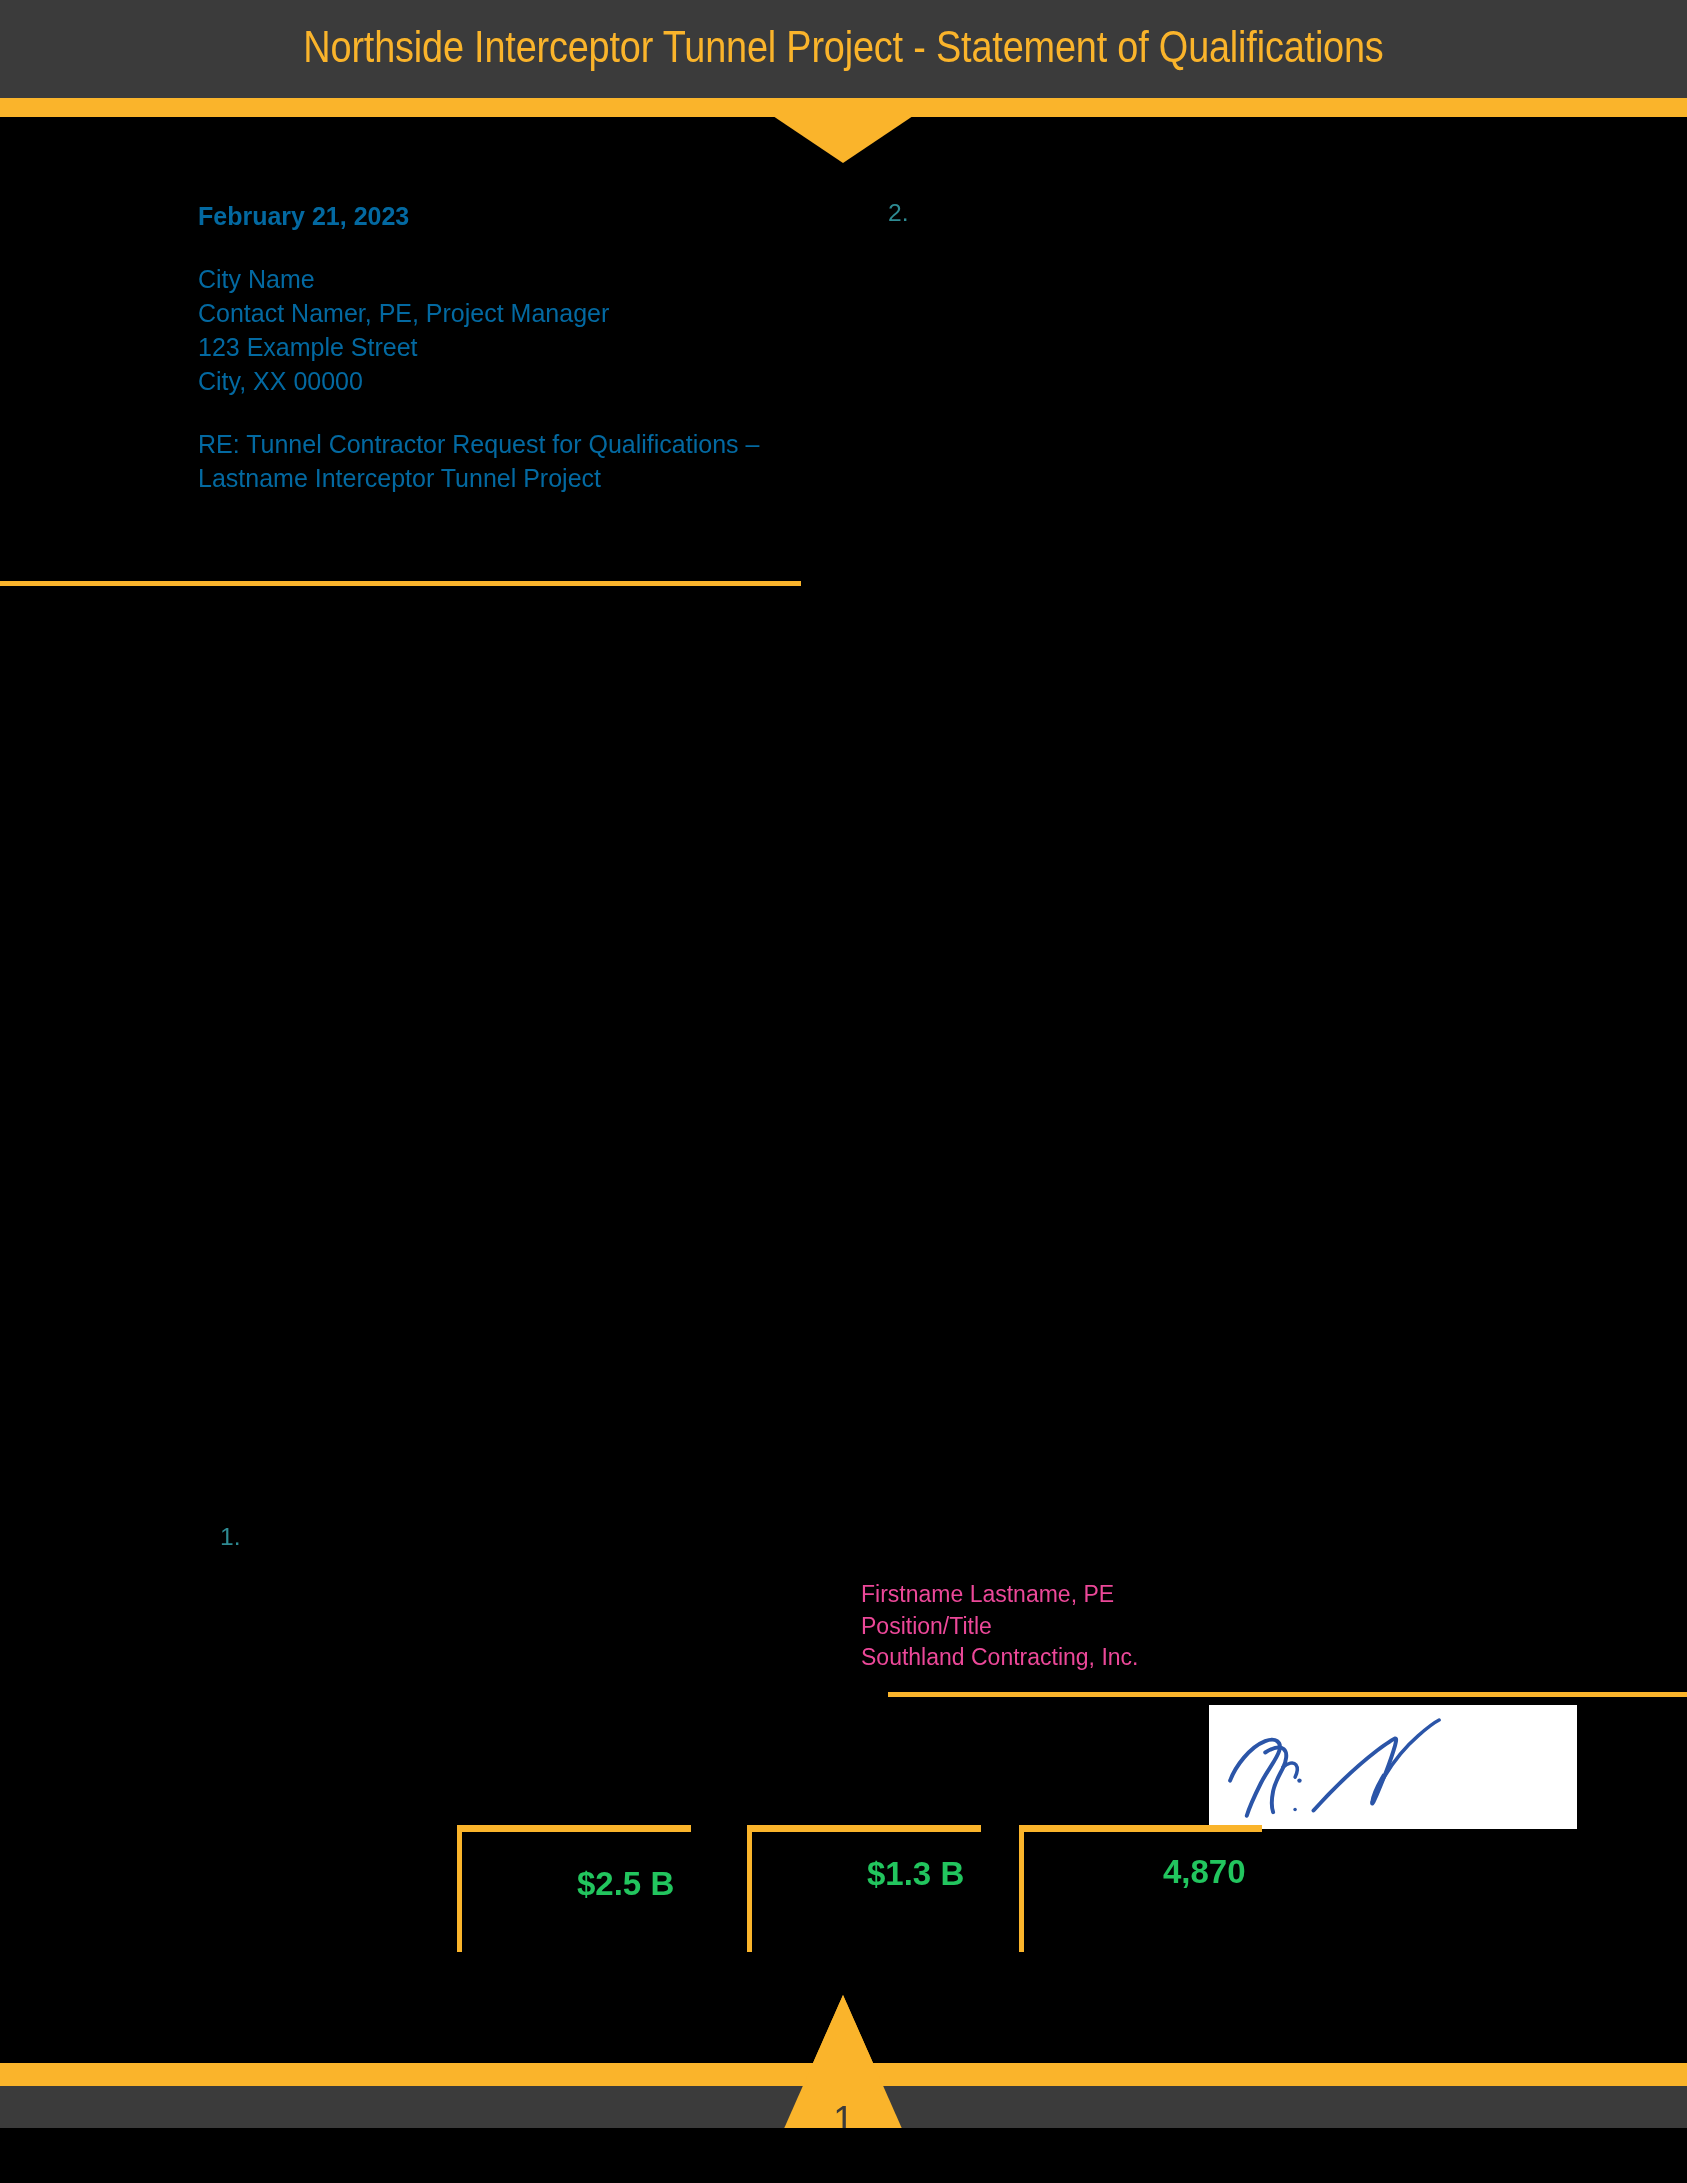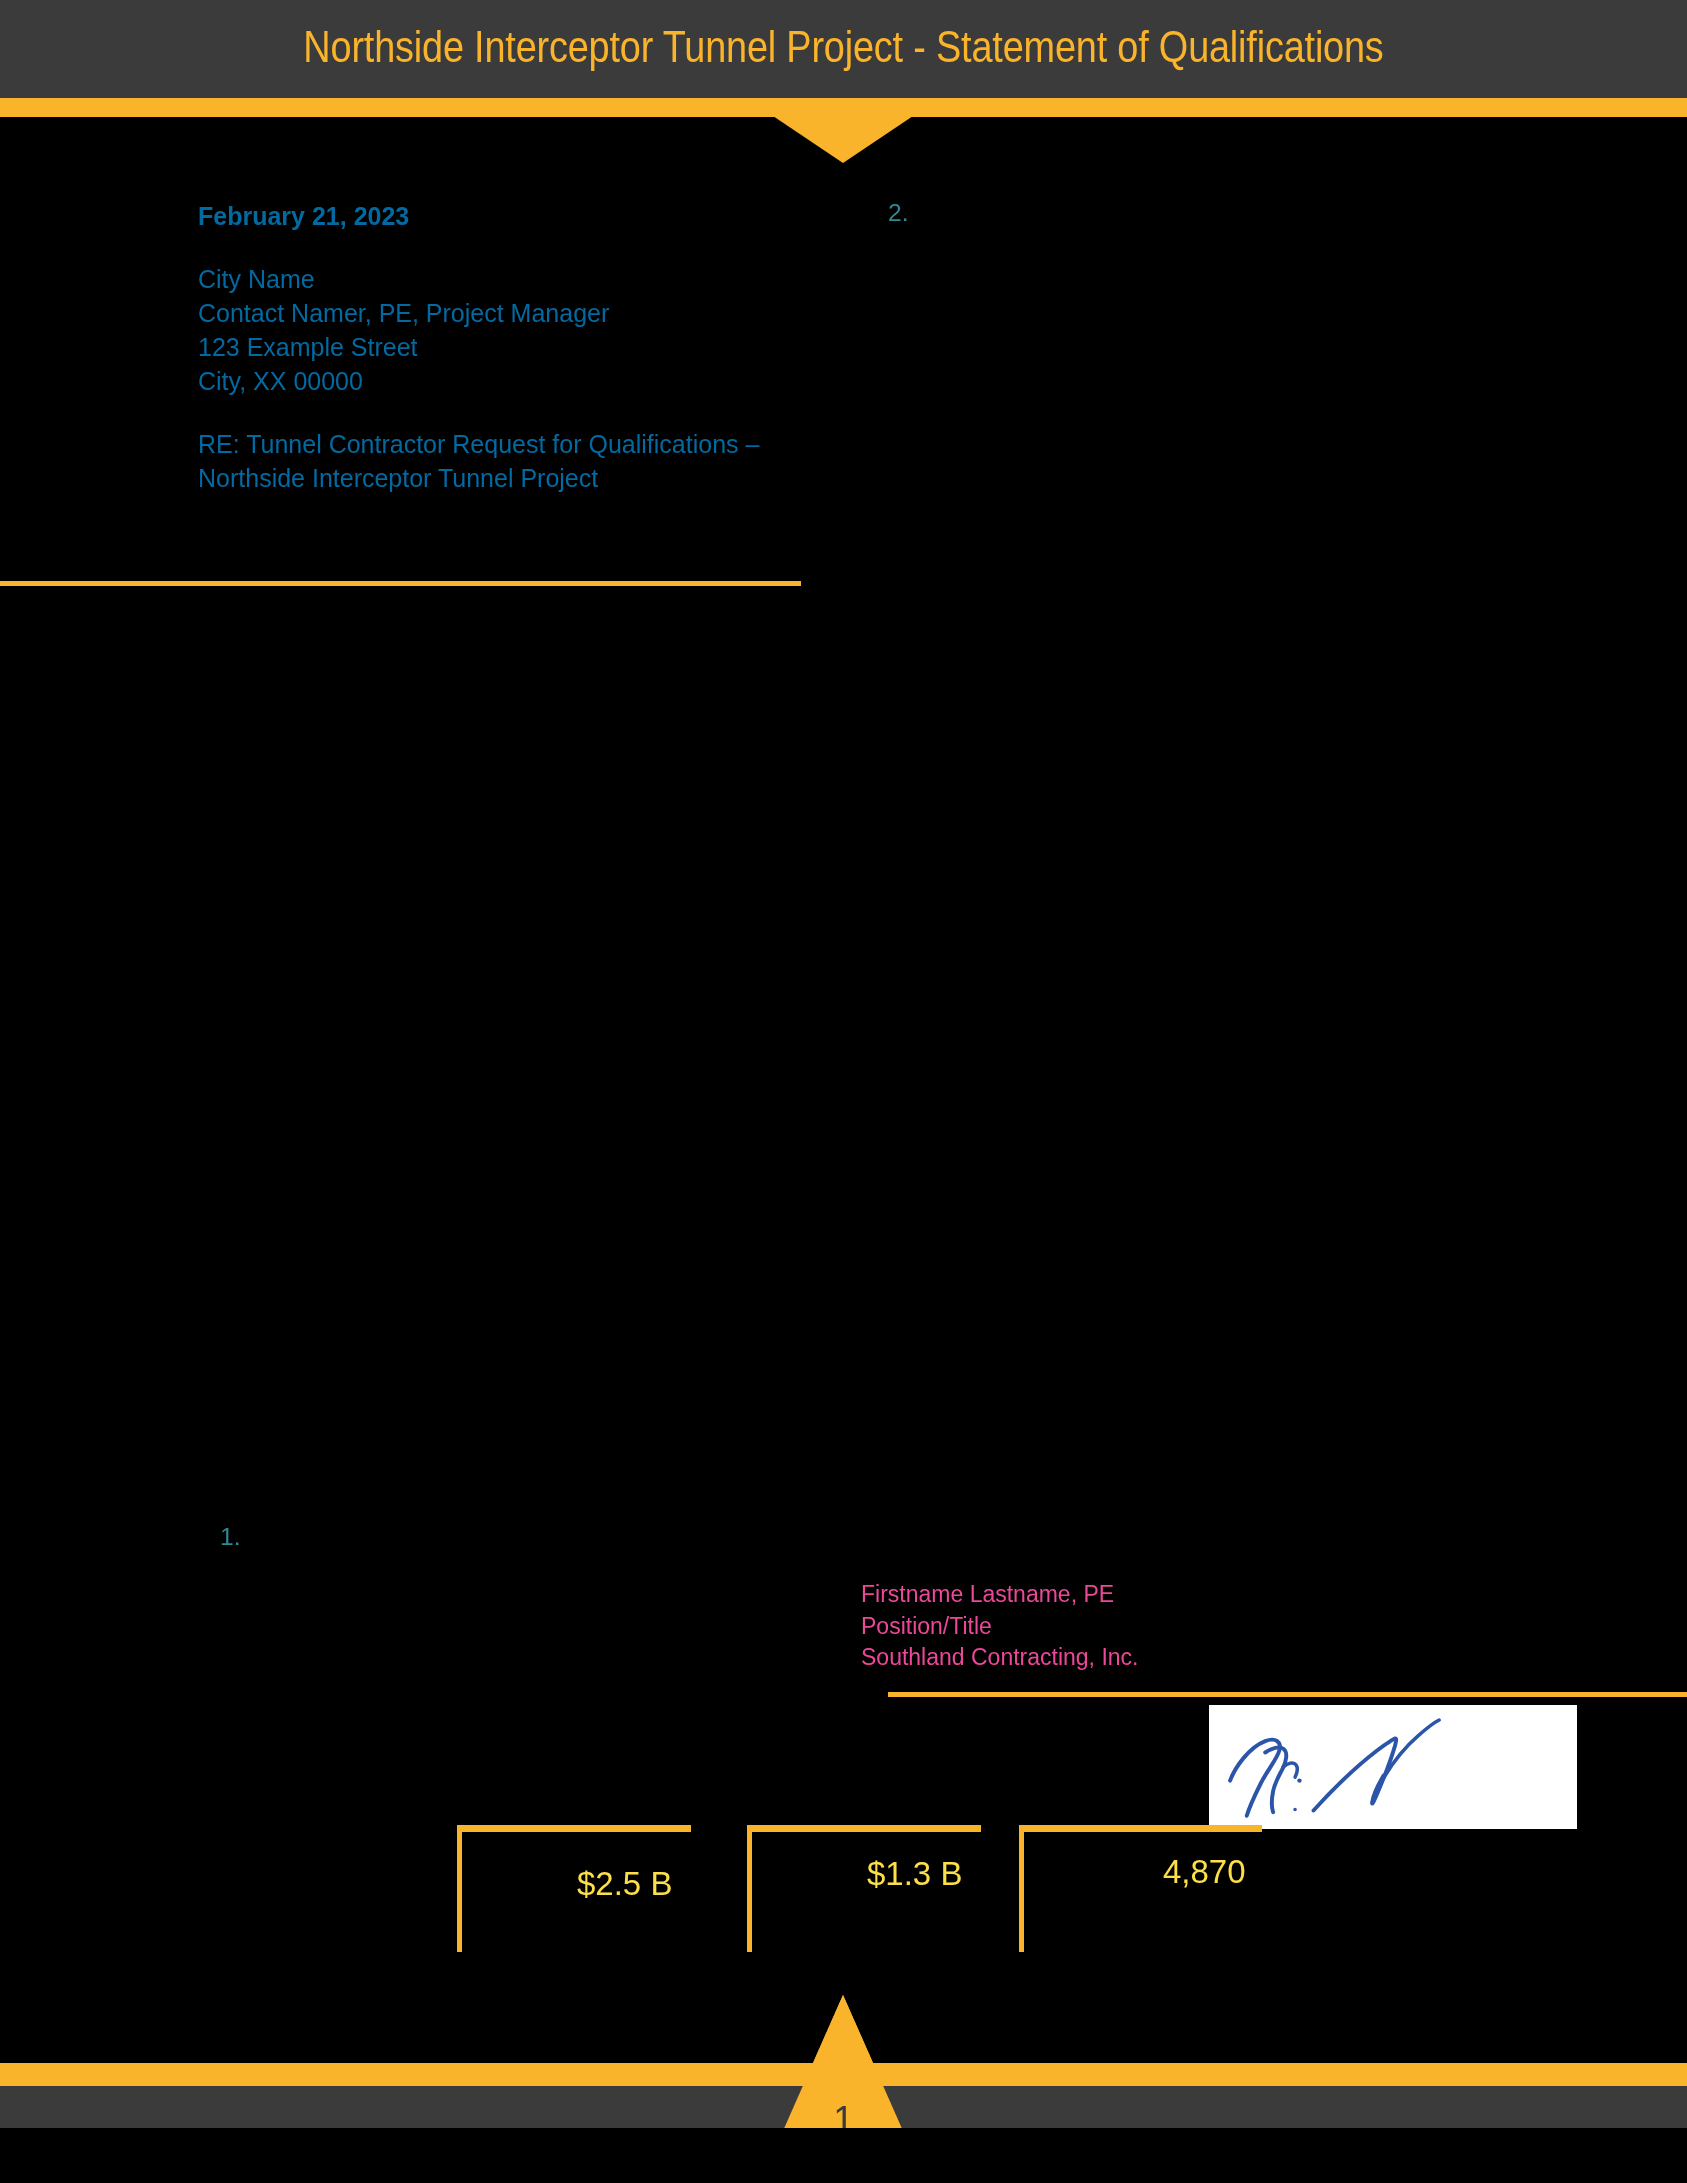--- a/index.html
+++ b/index.html
@@ -139,23 +139,23 @@
     background: #FAB42B;
   }
   .stat-left {
     position: absolute;
     left: 0; top: 0;
     width: 4.8px;
     background: #FAB42B;
   }
   .stat-value {
     position: absolute;
-    color: #fde047;
+    color: #22c55e;
     font-size: 33px;
-    font-weight: normal;
+    font-weight: bold;
     font-family: "Liberation Sans Narrow", "Liberation Sans", sans-serif;
     white-space: nowrap;
   }
   .stat-caption {
     position: absolute;
     color: #050505;
     font-size: 17.6px;
     line-height: 1.35;
     font-family: "Liberation Sans Narrow", "Liberation Sans", sans-serif;
   }
@@ -209,21 +209,21 @@
 
   <div class="letter-block">
     <div class="letter-date">February 21, 2023</div>
     <div class="letter-addr">
       <div>City Name</div>
       <div>Contact Namer, PE, Project Manager</div>
       <div>123 Example Street</div>
       <div>City, XX 00000</div>
     </div>
     <div class="letter-re">
-      <div>RE: Tunnel Contractor Request for Qualifications – Northside Interceptor Tunnel Project</div>
+      <div>RE: Tunnel Contractor Request for Qualifications – Lastname Interceptor Tunnel Project</div>
     </div>
   </div>
 
   <div class="rule-left"></div>
 
   <div class="marker marker-2">2.</div>
   <div class="marker marker-1">1.</div>
 
   <div class="body-copy body-left"></div>
   <div class="body-copy body-right"></div>

